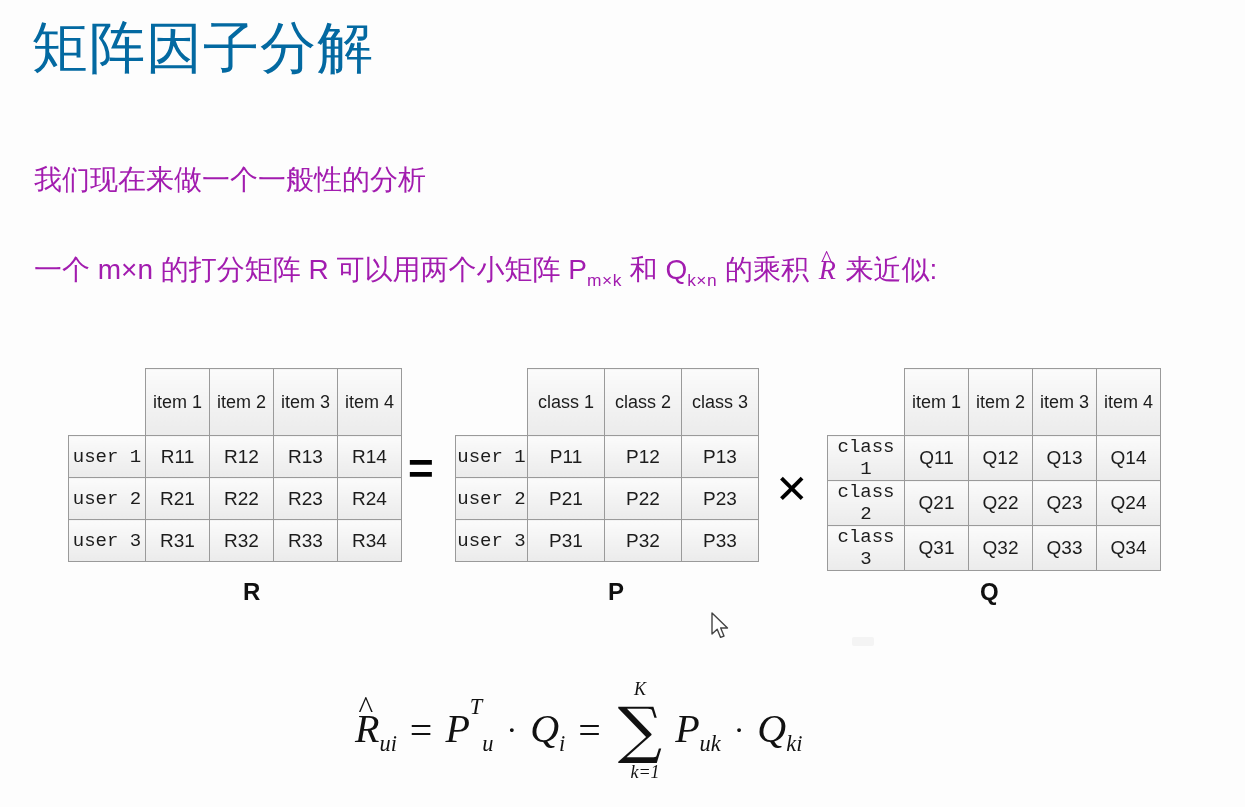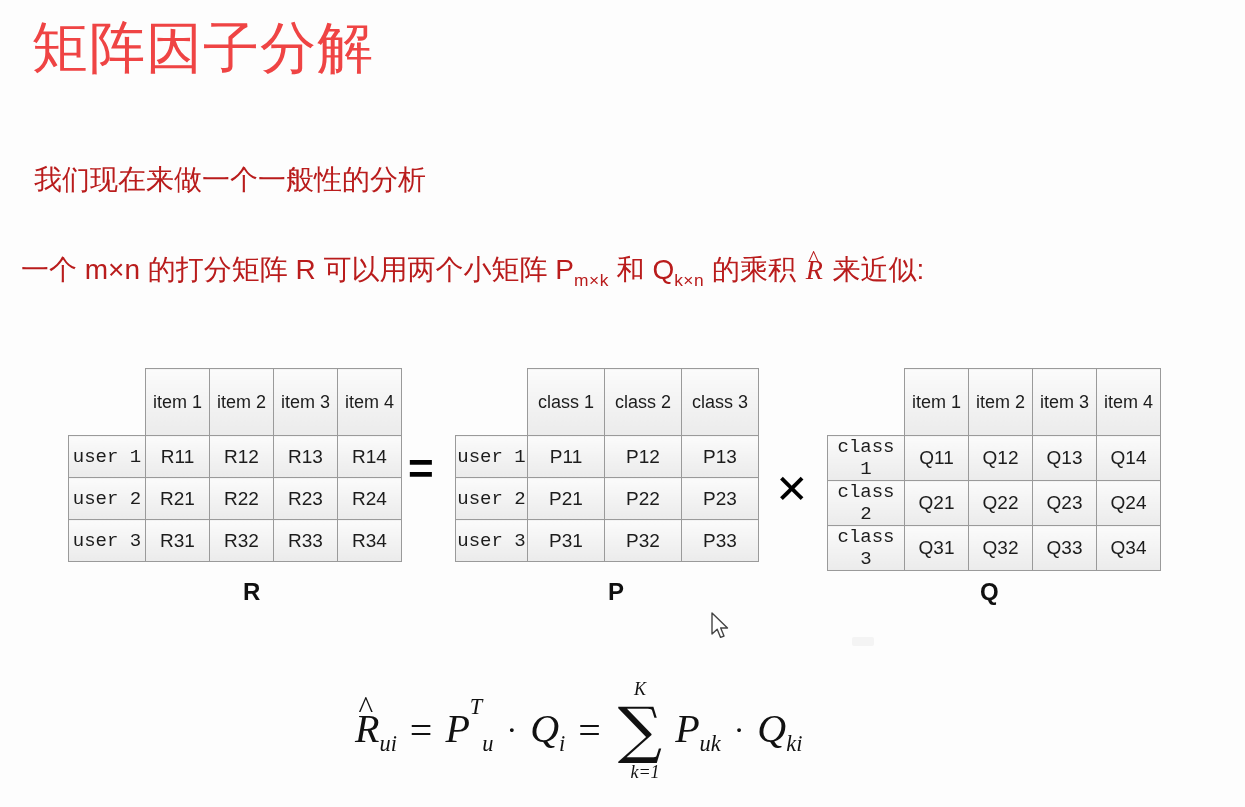--- a/index.html
+++ b/index.html
@@ -16,35 +16,35 @@
     background: #fdfdfd;
   }
 
   
   .slide-title {
     position: absolute;
     left: 32px;
     top: 14px;
     font-size: 56px;
     line-height: 1.2;
-    color: #ef4444;
+    color: #0369a1;
     font-weight: 400;
     letter-spacing: 1px;
     white-space: nowrap;
   }
   .para {
     position: absolute;
-    color: #b91c1c;
+    color: #a21caf;
     font-size: 28px;
     line-height: 1.4;
     white-space: nowrap;
     font-weight: 400;
   }
   .para-1 { left: 34px; top: 160px; }
-  .para-2 { left: 21px; top: 250px; }
+  .para-2 { left: 34px; top: 250px; }
 
   .sub {
     font-size: 0.62em;
     vertical-align: sub;
     letter-spacing: 0.5px;
   }
   .hatvar {
     font-family: "Liberation Serif", "DejaVu Serif", serif;
     font-style: italic;
     position: relative;

